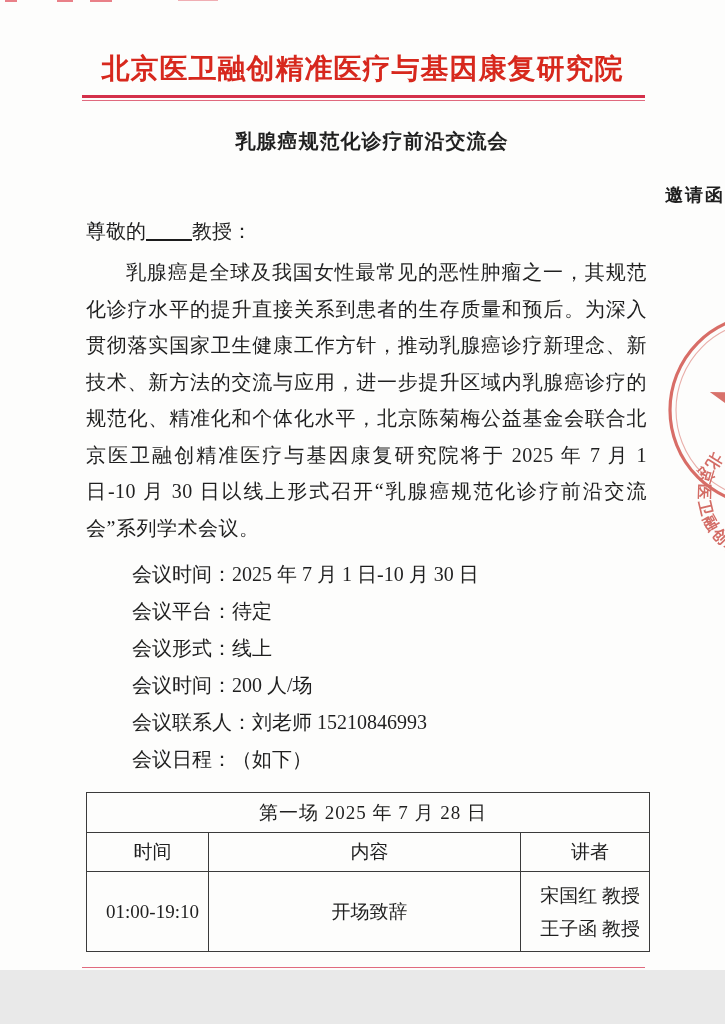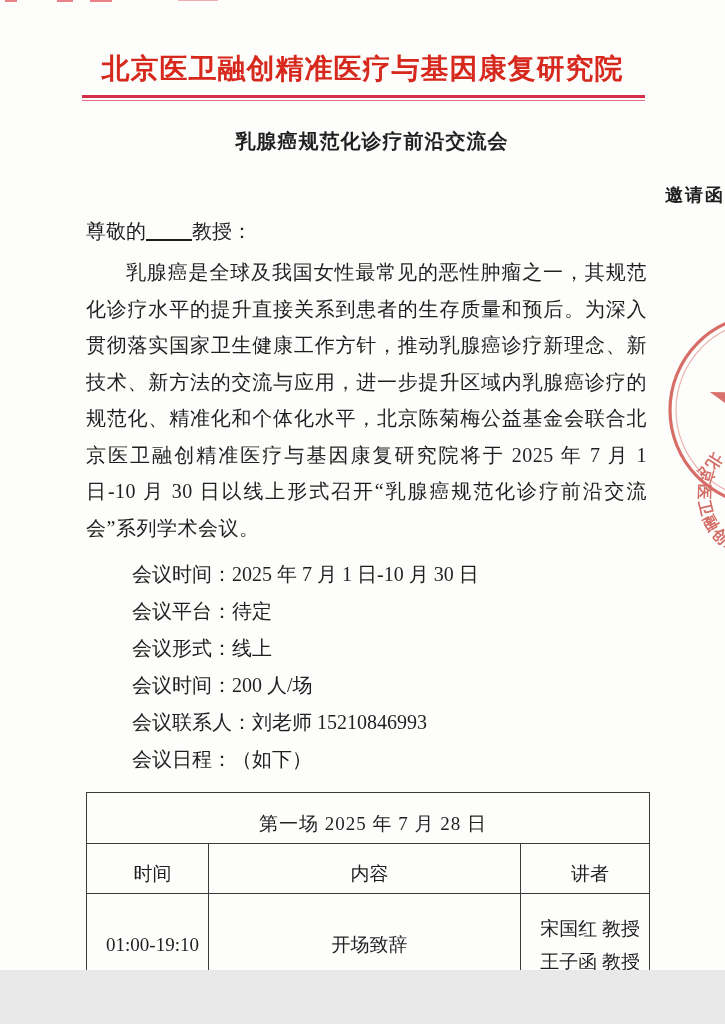--- a/index.html
+++ b/index.html
@@ -80,21 +80,21 @@
   }
   table.schedule{
     margin-top:14px;
     border-collapse:collapse;
     width:563px;
     table-layout:fixed;
     font-size:19px;
   }
   table.schedule td{
     border:1.6px solid #3b3b3b;
-    padding:11px 0 0 10px;
+    padding:0 0 0 10px;
     vertical-align:middle;
     text-align:center;
   }
   td.session{
     text-align:center;
     height:39px;
     padding:0;
     letter-spacing:1px;
   }
   tr.cols td{height:38px;}

